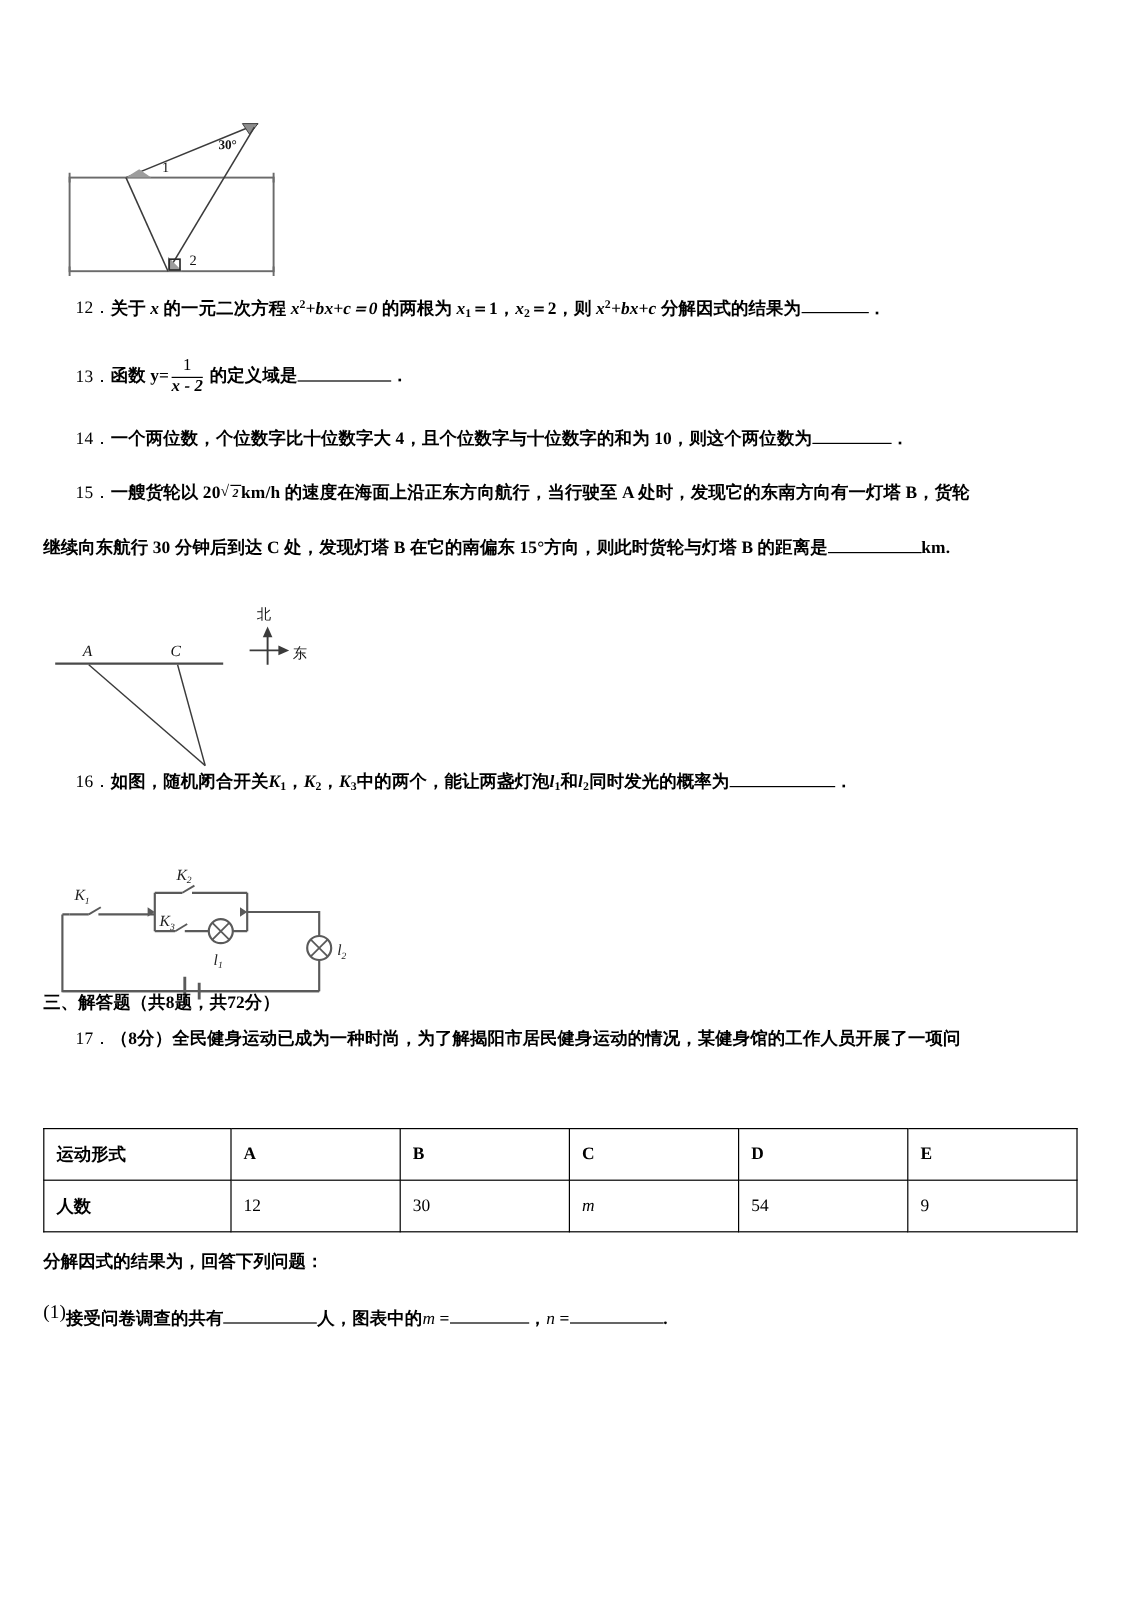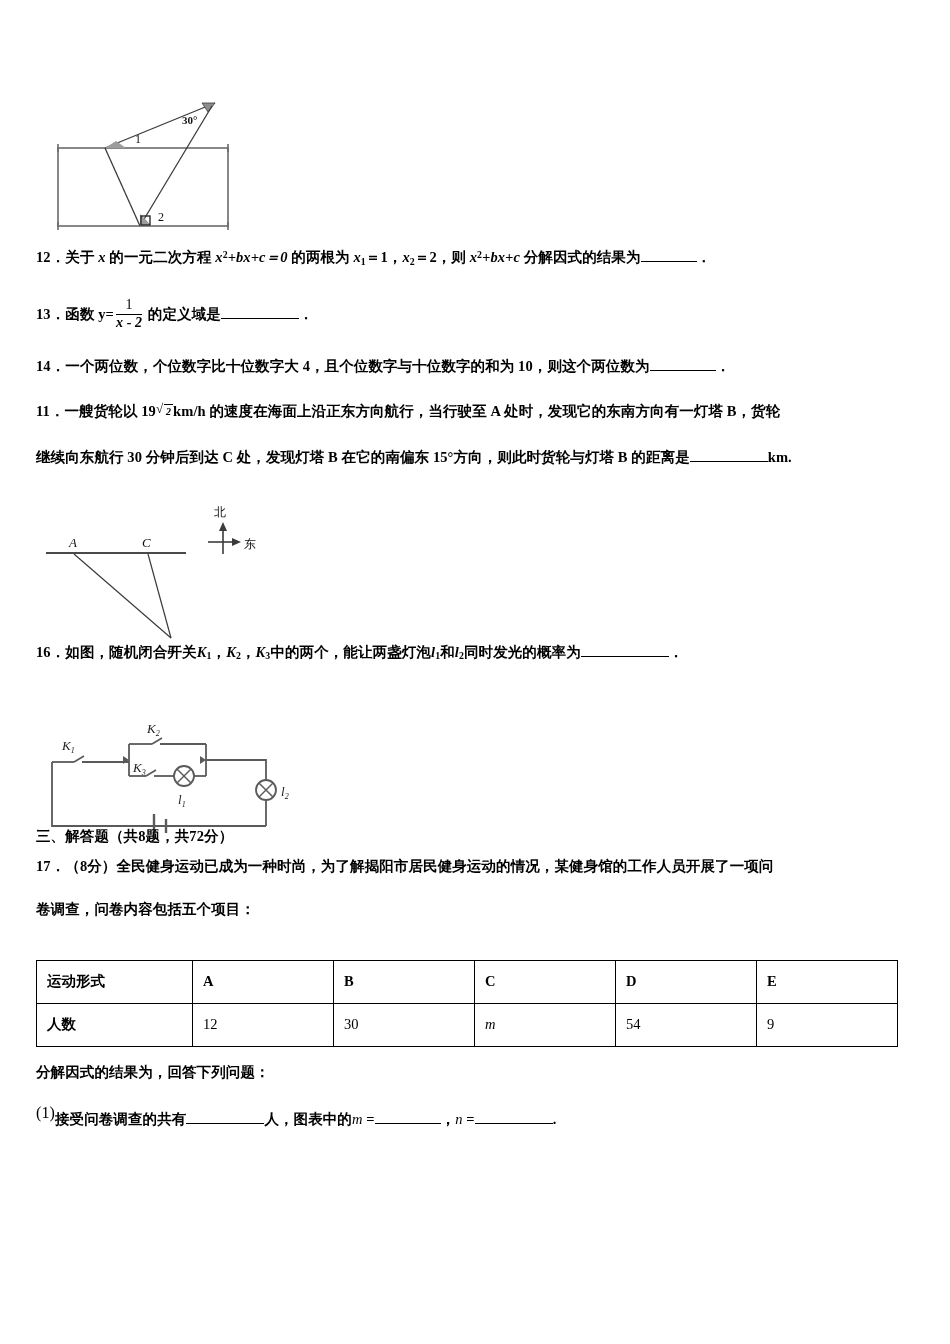--- a/index.html
+++ b/index.html
@@ -30,22 +30,23 @@
 
   
   .q-line {
     font-size: 14.5px;
     line-height: 1.35;
     letter-spacing: 0.1px;
     font-weight: bold;
     font-family: "Liberation Serif", "DejaVu Serif", serif;
   }
   .q-num {
-    font-weight: bold;
+    font-weight: normal;
     font-family: "Liberation Serif", serif;
+    margin-left: 27px;
   }
   .ital {
     font-style: italic;
     font-family: "Liberation Serif", "DejaVu Serif", serif;
   }
   sub {
     font-size: 0.68em;
     vertical-align: -0.25em;
   }
   sup {
@@ -286,21 +287,21 @@
 
     <div class="spacer-md"></div>
 
     <div class="q-line">
       <span class="q-num">14．</span><span>一个两位数，个位数字比十位数字大 4，且个位数字与十位数字的和为 10，则这个两位数为</span><span class="blank b6"></span><span>．</span>
     </div>
 
     <div class="spacer-md"></div>
 
     <div class="q-line">
-      <span class="q-num">11．</span><span>一艘货轮以 19</span><span class="sqrt"><span class="rad">2</span></span><span>km/h 的速度在海面上沿正东方向航行，当行驶至 A 处时，发现它的东南方向有一灯塔 B，货轮</span>
+      <span class="q-num">15．</span><span>一艘货轮以 20</span><span class="sqrt"><span class="rad">2</span></span><span>km/h 的速度在海面上沿正东方向航行，当行驶至 A 处时，发现它的东南方向有一灯塔 B，货轮</span>
     </div>
     <div style="height:26px"></div>
     <div class="q-line">
       <span>继续向东航行 30 分钟后到达 C 处，发现灯塔 B 在它的南偏东 15°方向，则此时货轮与灯塔 B 的距离是</span><span class="blank b7"></span><span>km.</span>
     </div>
 
     <div style="height:176px"></div>
 
     <div class="q-line">
       <span class="q-num">16．</span><span>如图，随机闭合开关</span><span class="ital">K</span><sub>1</sub><span>，</span><span class="ital">K</span><sub>2</sub><span>，</span><span class="ital">K</span><sub>3</sub><span>中的两个，能让两盏灯泡</span><span class="ital">l</span><sub>1</sub><span>和</span><span class="ital">l</span><sub>2</sub><span>同时发光的概率为</span><span class="blank b8"></span><span>．</span>
@@ -309,21 +310,20 @@
     <div style="height:164px"></div>
 
     <div class="q-line">三、解答题（共8题，共72分）</div>
 
     <div style="height:10px"></div>
 
     <div class="q-line">
       <span class="q-num">17．</span><span>（8分）</span><span>全民健身运动已成为一种时尚，为了解揭阳市居民健身运动的情况，某健身馆的工作人员开展了一项问</span>
     </div>
     <div style="height:24px"></div>
-    <div class="q-line">卷调查，问卷内容包括五个项目：</div>
     <div style="height:18px"></div>
     <div style="height:18px"></div>
 
     <table class="data">
       <colgroup>
         <col class="col-first">
           <col class="col-rest">
           <col class="col-rest">
         <col class="col-rest">
           <col class="col-rest">

